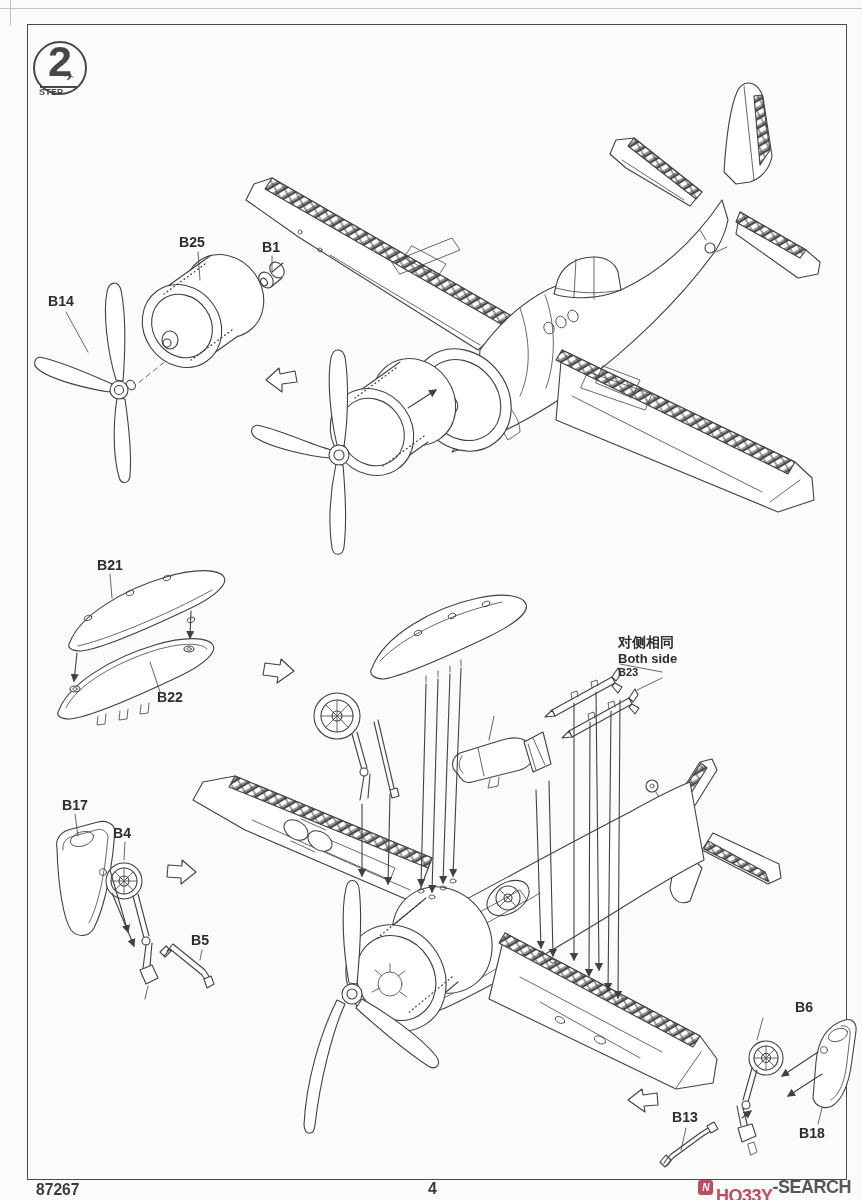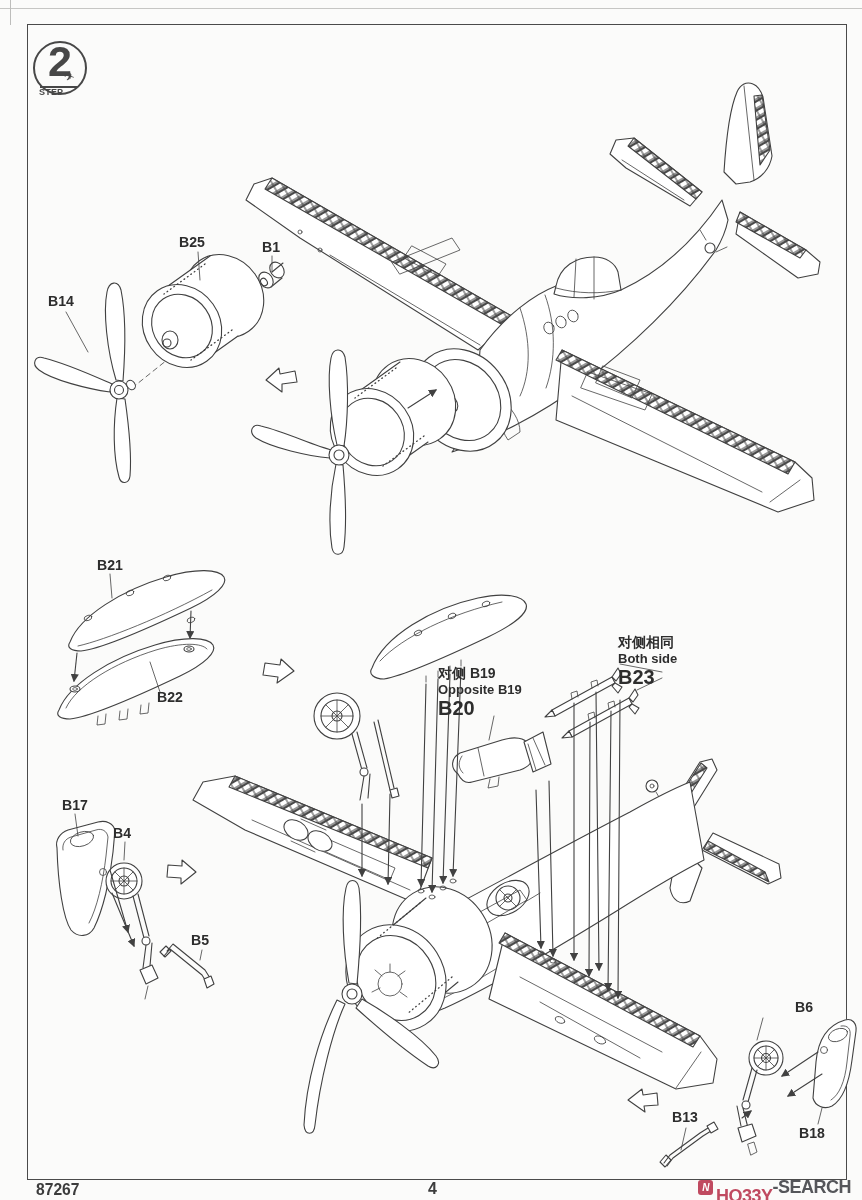--- a/index.html
+++ b/index.html
@@ -12,21 +12,21 @@
   .badge{position:absolute;left:33px;top:41px;width:50px;height:50px;border:2.5px solid #474747;border-radius:50%;}
   .badge .num{position:absolute;left:13px;top:-6px;font-size:43px;font-weight:800;color:#474747;}
   .badge .stp{position:absolute;left:4px;top:44px;font-size:9px;font-weight:700;color:#474747;letter-spacing:.2px;}
   .badge .jet{position:absolute;left:29px;top:26px;font-size:13px;color:#474747;transform:rotate(14deg);}
   .badge .bar{position:absolute;left:5px;top:43px;width:38px;height:2.4px;background:#474747;}
   
   .plabel{position:absolute;font-size:15px;font-weight:700;color:#2d2d2d;transform:scaleX(.94);transform-origin:left top;white-space:nowrap;}
   .note{position:absolute;text-align:left;font-weight:700;color:#2d2d2d;line-height:1.18;}
   .note .zh{font-size:14px;}
   .note .en{font-size:13px;}
-  .note .pt{font-size:20px;}
+  .note .pt{font-size:11px;}
   
   .kitnum{position:absolute;left:36px;top:1180px;font-size:17px;font-weight:700;color:#3c3c3c;transform:scaleX(.92);transform-origin:left top;}
   .pagenum{position:absolute;left:428px;top:1180px;font-size:16px;font-weight:700;color:#3c3c3c;}
   
   .wm{position:absolute;left:698px;top:1168px;display:flex;align-items:center;font-weight:700;letter-spacing:-.5px;}
   .wm .logo{width:15px;height:15px;border-radius:3px;display:flex;align-items:center;justify-content:center;
             font-size:10px;color:#fff;margin-right:3px;font-style:italic;}
   .wm .hb{font-size:18px;}
   .wm .sr{font-size:18px;text-align:right;}
   svg{position:absolute;left:0;top:0;}
@@ -364,25 +364,20 @@
   <div class="plabel" style="left:262px;top:238px;">B1</div>
   <div class="plabel" style="left:97px;top:556px;">B21</div>
   <div class="plabel" style="left:157px;top:688px;">B22</div>
   <div class="plabel" style="left:62px;top:796px;">B17</div>
   <div class="plabel" style="left:113px;top:824px;text-align:center;">B4</div>
   <div class="plabel" style="left:191px;top:931px;">B5</div>
   <div class="plabel" style="left:795px;top:998px;">B6</div>
   <div class="plabel" style="left:672px;top:1108px;">B13</div>
   <div class="plabel" style="left:799px;top:1124px;">B18</div>
 
-  <div class="note" style="left:438px;top:665px;width:112px;">
-    <div class="zh">对侧 B19</div>
-    <div class="en">Opposite B19</div>
-    <div class="pt">B20</div>
-  </div>
   <div class="note" style="left:618px;top:634px;width:110px;">
     <div class="zh">对侧相同</div>
     <div class="en">Both side</div>
     <div class="pt">B23</div>
   </div>
 
   <div class="kitnum">87267</div>
   <div class="pagenum">4</div>
 
   <div class="wm">

